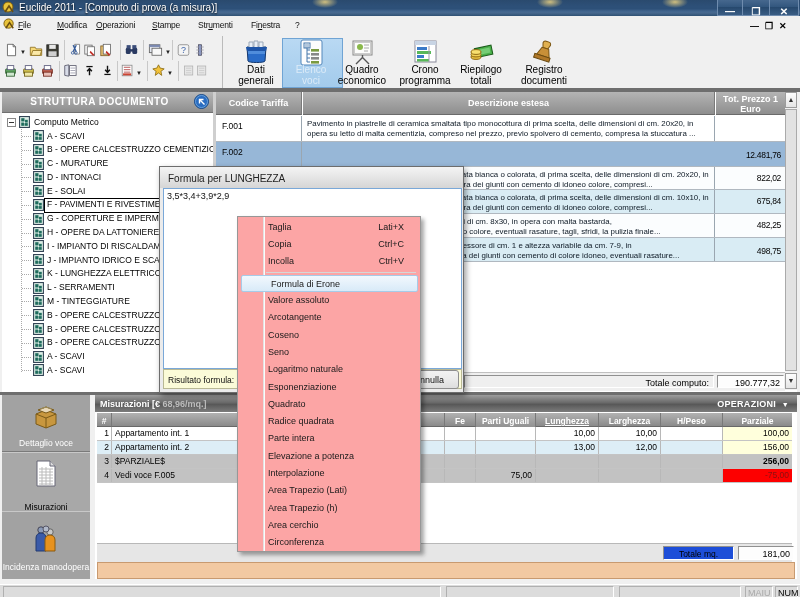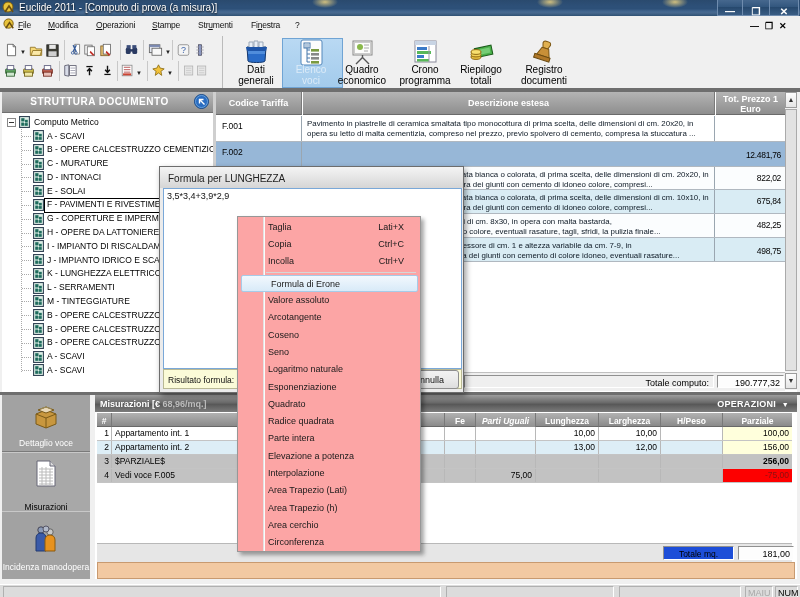--- a/index.html
+++ b/index.html
@@ -76,21 +76,21 @@
     <div class="tbtn" style="left:717px;width:24px;"><span>—</span></div>
     <div class="tbtn" style="left:742px;width:26px;"><span>❐</span></div>
     <div class="tbtn" style="left:769px;width:28px;"><span>✕</span></div>
   </div>
   <div id="menubar" class="a">
     <svg class="a" style="left:3px;top:2px" width="13" height="13" viewBox="0 0 14 14">
         <circle cx="6" cy="6" r="5" fill="#e8c23a" stroke="#7a5c10" stroke-width="1"></circle>
         <path d="M3 11 L7 5 L11 11" stroke="#6b4e0e" stroke-width="1.6" fill="none"></path>
       </svg>
     <div class="mi" style="left:18px;"><u>F</u>ile</div>
-    <div class="mi" style="left:48px;"><u>M</u>odifica</div>
+    <div class="mi" style="left:57px;"><u>M</u>odifica</div>
     <div class="mi" style="left:96px;"><u>O</u>perazioni</div>
     <div class="mi" style="left:152px;"><u>S</u>tampe</div>
     <div class="mi" style="left:198px;">Str<u>u</u>menti</div>
     <div class="mi" style="left:251px;">Fi<u>n</u>estra</div>
     <div class="mi" style="left:295px;">?</div>
     <div class="mdibtn" style="left:750px;">—</div>
     <div class="mdibtn" style="left:765px;">❐</div>
     <div class="mdibtn" style="left:779px;">✕</div>
   </div>
   <div id="toolbar" class="a">
@@ -534,22 +534,22 @@
   </div>
   <div id="bpanel" class="a">
     <div id="bp-head" class="a">
       <div class="a" style="left:5px;top:4px;font-size:9px;font-weight:bold;color:#fff;">Misurazioni [€ <span style="color:#bdbdbd;">68,96/mq.]</span></div>
       <div class="a" style="right:8px;top:4px;font-size:9px;font-weight:bold;color:#fff;letter-spacing:.3px;">OPERAZIONI &nbsp;<span style="font-size:7px;">▼</span></div>
     </div>
     <div class="a" style="left:2px;top:18px;width:695px;height:14px;">
       <div class="a bth" style="left:0;top:0;width:15px;height:14px;">#</div>
       <div class="a bth" style="left:15px;top:0;width:333px;height:14px;"></div>
       <div class="a bth" style="left:348px;top:0;width:31px;height:14px;">Fe</div>
-      <div class="a bth" style="left:379px;top:0;width:60px;height:18px;font-style:italic;">Parti Uguali</div>
-      <div class="a bth" style="left:439px;top:0;width:63px;height:14px;">Lunghezza</div>
+      <div class="a bth" style="left:379px;top:0;width:60px;height:18px;">Parti Uguali</div>
+      <div class="a bth" style="left:439px;top:0;width:63px;height:14px;text-decoration:underline;">Lunghezza</div>
       <div class="a bth" style="left:502px;top:0;width:62px;height:14px;">Larghezza</div>
       <div class="a bth" style="left:564px;top:0;width:62px;height:14px;">H/Peso</div>
       <div class="a bth" style="left:626px;top:0;width:69px;height:14px;border-right:none;">Parziale</div>
     </div>
     <div class="brow" style="top:32px;background:#fff;">
       <div class="bcell" style="left:0;width:15px;text-align:right;padding-right:2px;">1</div>
       <div class="bcell" style="left:15px;width:333px;">Appartamento int. 1</div>
       <div class="bcell" style="left:348px;width:31px;"></div>
       <div class="bcell" style="left:379px;width:60px;"></div>
       <div class="bcell" style="left:439px;width:63px;text-align:right;">10,00</div>

